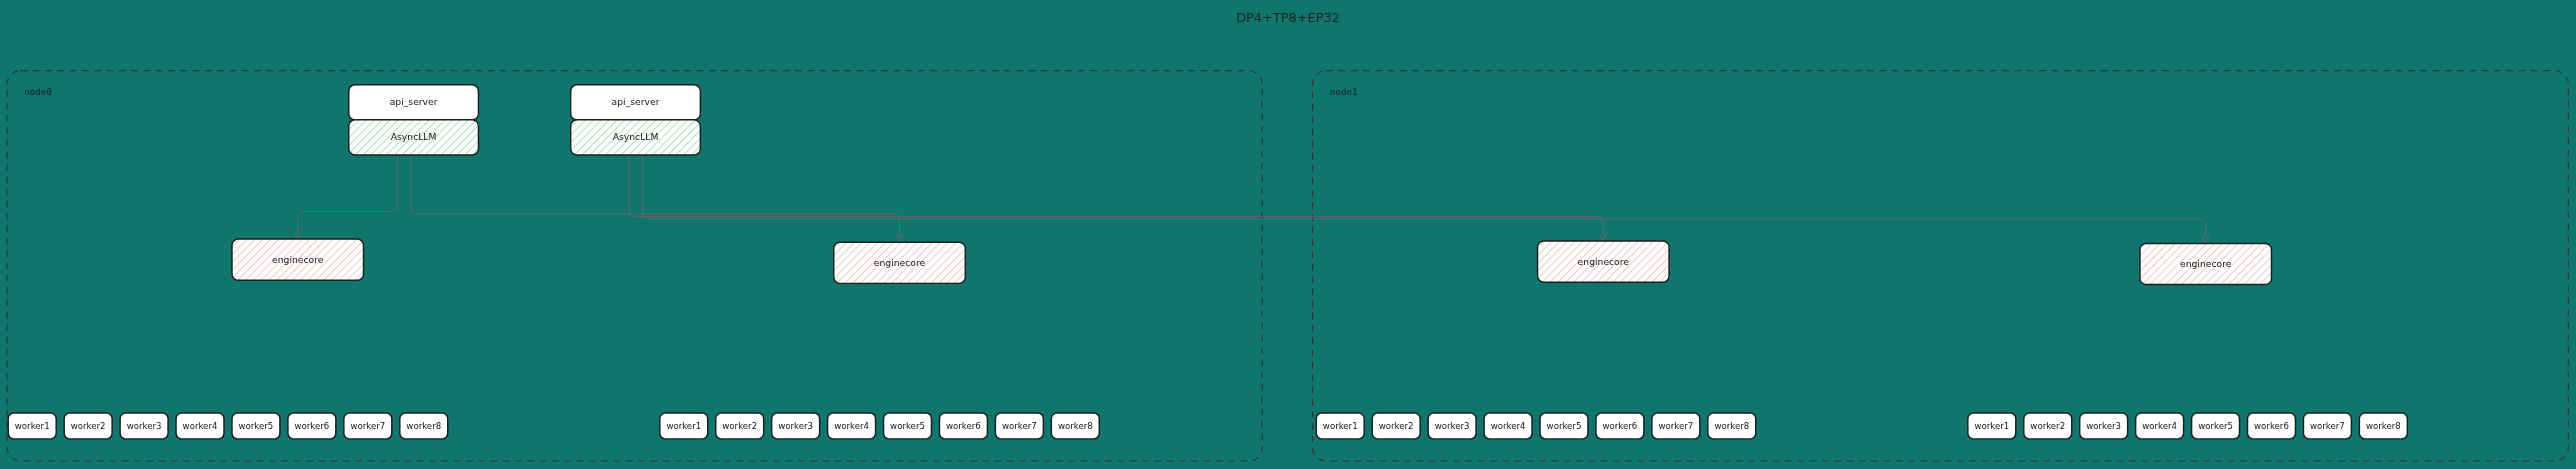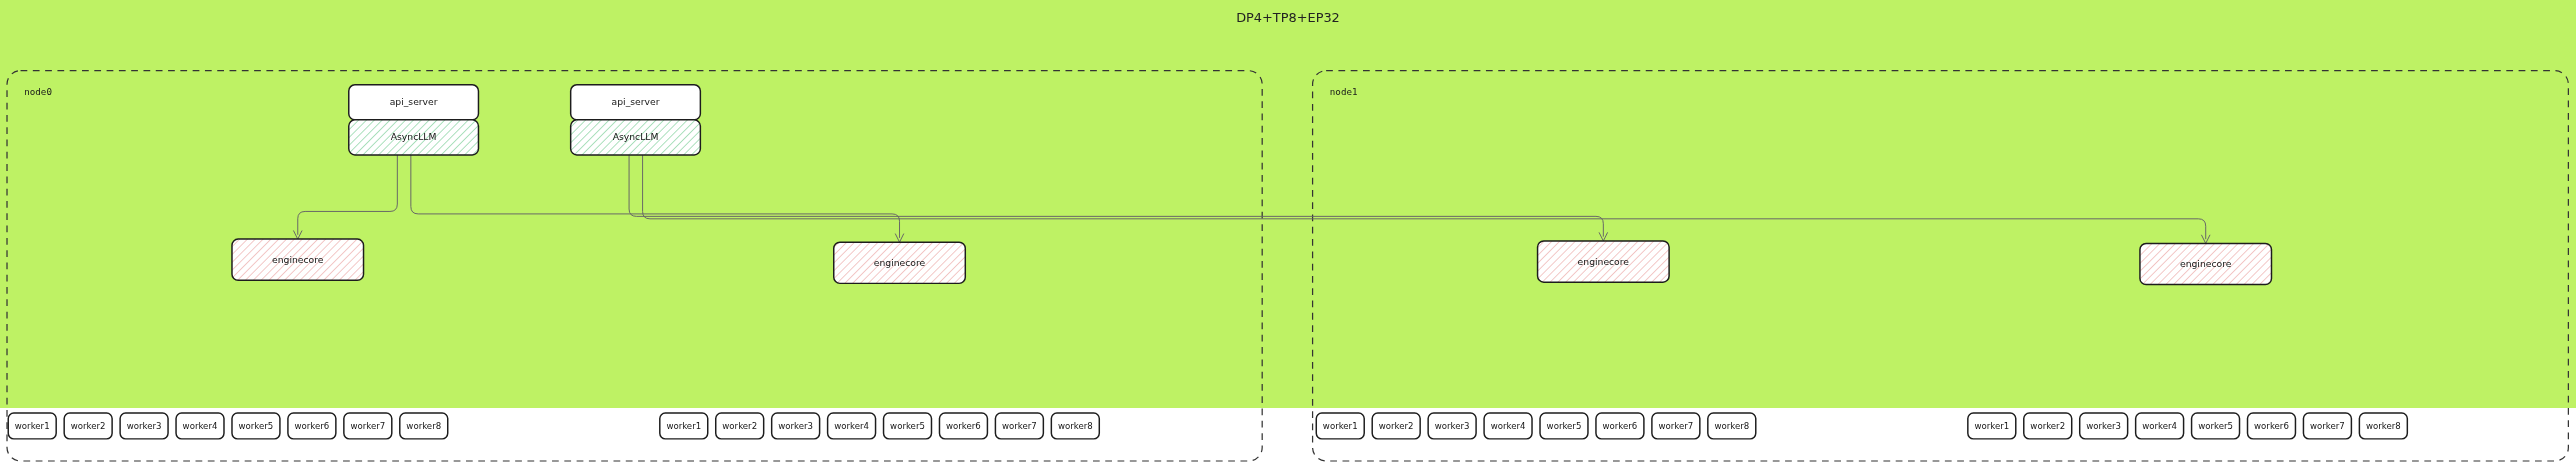--- a/index.html
+++ b/index.html
@@ -10,22 +10,22 @@
   }
   body {
     font-family: "DejaVu Sans", sans-serif;
     width: 2576px;
     height: 469px;
     overflow: hidden;
   }
   #canvas {
     position: relative;
     width: 2576px;
-    height: 408px;
-    background: #bef264;
+    height: 469px;
+    background: #0f766e;
   }
   svg.layer {
     position: absolute;
     top: 0;
     left: 0;
     width: 2576px;
     height: 469px;
     overflow: visible;
   }
   .diagram-title {

